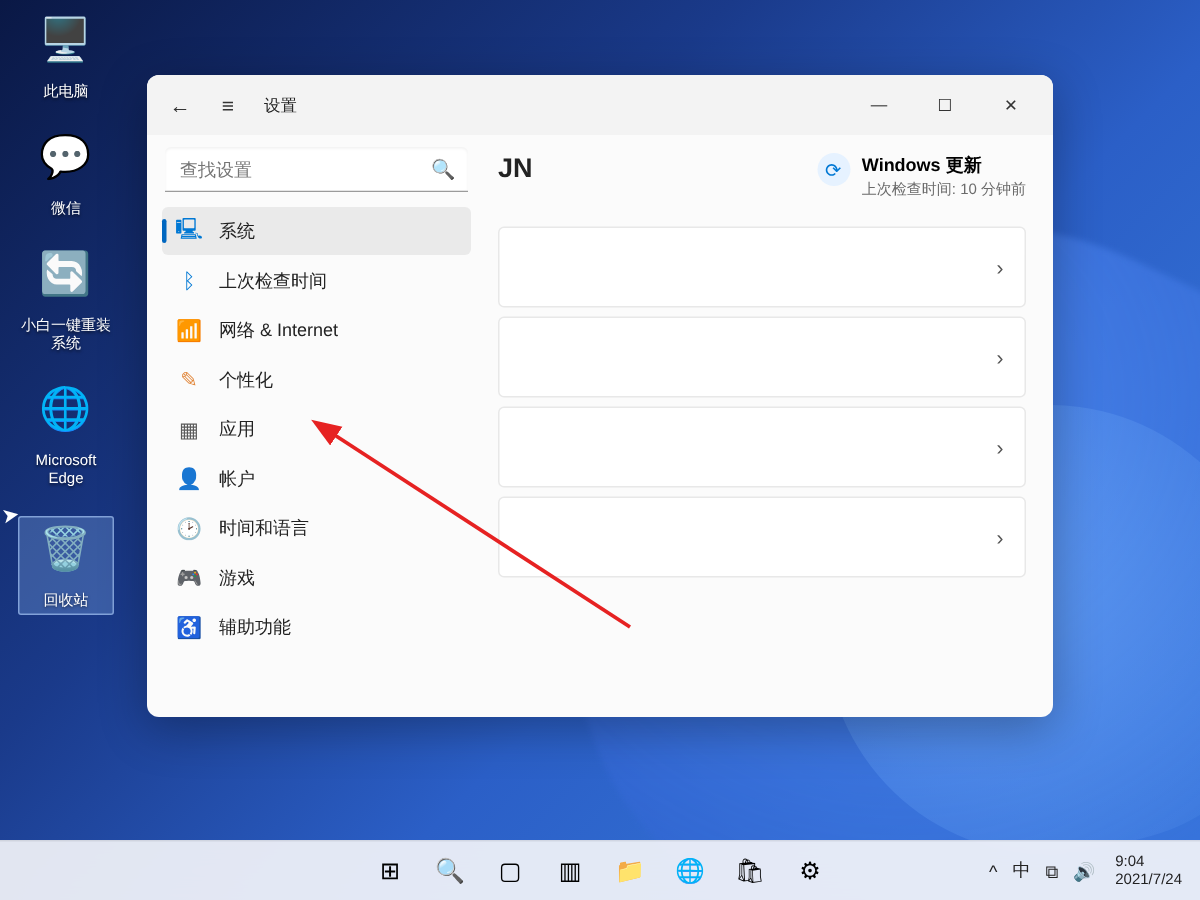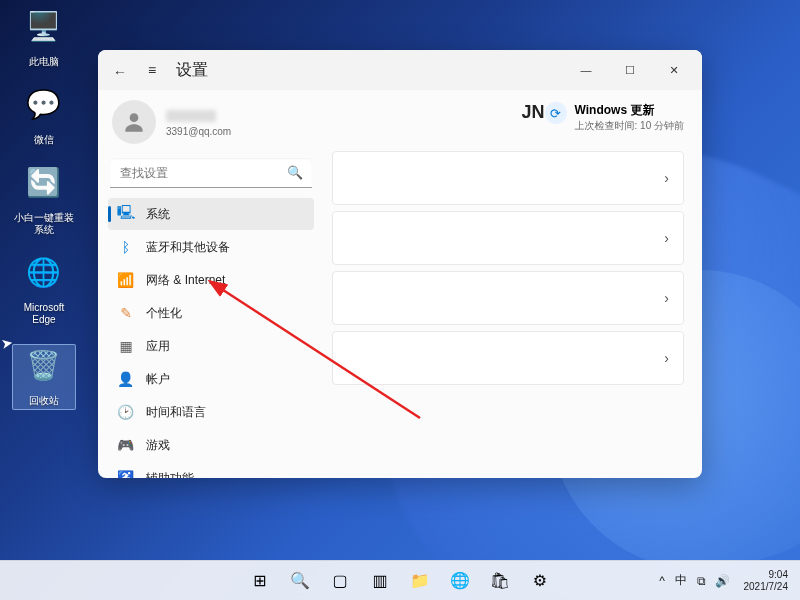--- a/index.html
+++ b/index.html
@@ -9,21 +9,21 @@
 
 .desktop-icons { position: absolute; top: 8px; left: 12px; display: flex; flex-direction: column; gap: 18px; }
 .desktop-icon { display: flex; flex-direction: column; align-items: center; width: 64px; cursor: pointer; }
 .desktop-icon .ico { width: 36px; height: 36px; display: flex; align-items: center; justify-content: center; font-size: 28px; }
 .desktop-icon .lbl { color: #fff; font-size: 10px; text-align: center; margin-top: 12px; text-shadow: 0 1px 2px rgba(0,0,0,0.6); line-height: 1.2; }
 .desktop-icon.selected { background: rgba(120,160,220,0.35); border: 1px solid rgba(180,210,255,0.6); border-radius: 2px; padding: 2px; }
 
 .settings-window { position: absolute; left: 98px; top: 50px; width: 604px; height: 428px; background: #fbfbfb; border-radius: 8px; box-shadow: 0 8px 32px rgba(0,0,0,0.3); display: flex; flex-direction: column; overflow: hidden; }
 .titlebar { height: 40px; display: flex; align-items: center; padding: 0 6px; background: #f3f3f3; }
 .titlebar .tbtn { width: 32px; height: 32px; display: flex; align-items: center; justify-content: center; color: #333; cursor: pointer; border-radius: 4px; font-size: 14px;}
-.titlebar .title { font-size: 16px; margin-left: 8px; color: #222; }
+.titlebar .title { font-size: 11px; margin-left: 8px; color: #222; }
 .titlebar .spacer { flex: 1; }
 .winbtn { width: 44px; height: 32px; display: flex; align-items: center; justify-content: center; cursor: pointer; font-size: 11px; color: #333;}
 
 .window-body { flex: 1; display: flex; overflow: hidden; }
 .sidebar { width: 222px; padding: 4px 6px 6px 10px; overflow-y: auto; }
 .account { display: flex; align-items: center; gap: 10px; padding: 6px 4px 10px 4px; }
 .avatar { width: 44px; height: 44px; border-radius: 50%; background: #e6e6e6; display: flex; align-items: center; justify-content: center; }
 .account .name { font-size: 13px; font-weight: 600; color: #222; filter: blur(2px); background:#ddd; display:inline-block; width:50px; height:12px; border-radius:2px;}
 .account .email { font-size: 10px; color: #6b6b6b; }
 
@@ -31,40 +31,40 @@
 .search input { width: 100%; height: 30px; border: none; border-bottom: 1px solid #9b9b9b; background: #fff; padding: 0 28px 0 10px; font-size: 12px; border-radius: 4px 4px 0 0; box-shadow: 0 1px 2px rgba(0,0,0,0.06) inset;}
 .search .sicon { position: absolute; right: 8px; top: 7px; color: #666; font-size: 13px; }
 
 .nav { display: flex; flex-direction: column; gap: 1px; }
 .nav-item { display: flex; align-items: center; gap: 12px; height: 32px; padding: 0 10px; border-radius: 4px; cursor: pointer; font-size: 12px; color: #222; position: relative; }
 .nav-item.active { background: #eaeaea; }
 .nav-item.active::before { content: ""; position: absolute; left: 0; top: 8px; bottom: 8px; width: 3px; background: #0067c0; border-radius: 2px; }
 .nav-item .nicon { width: 16px; height: 16px; display: flex; align-items: center; justify-content: center; font-size: 14px; }
 
 .content { flex: 1; padding: 12px 18px 10px 12px; overflow: hidden; position: relative; }
-.content-header { display: flex; justify-content: flex-end; align-items: flex-start; }
+.content-header { display: flex; justify-content: space-between; align-items: flex-start; }
 .device-name { font-size: 18px; font-weight: 600; color: #222; }
 .update-box { display: flex; align-items: flex-start; gap: 8px; }
 .update-icon { width: 22px; height: 22px; border-radius: 50%; background: #e6f2ff; color: #0078d4; display: flex; align-items: center; justify-content: center; font-size: 13px; }
 .update-title { font-size: 12px; font-weight: 600; color: #000000; }
 .update-sub { font-size: 10px; color: #6b6b6b; }
 
 .cards { margin-top: 18px; display: flex; flex-direction: column; gap: 6px; }
 .card { height: 54px; border: 1px solid #e8e8e8; border-radius: 4px; background: #fff; display: flex; align-items: center; justify-content: flex-end; padding-right: 14px; cursor: pointer; }
 .card .chev { color: #555; font-size: 14px; }
 
 .arrow-svg { position: absolute; left: 160px; top: 158px; pointer-events: none; }
 
 .taskbar { position: absolute; left: 0; right: 0; bottom: 0; height: 40px; background: rgba(243,244,249,0.92); backdrop-filter: blur(8px); border-top: 1px solid rgba(0,0,0,0.08); display: flex; align-items: center; }
 .taskbar .center { position:absolute; left:50%; transform:translateX(-50%); display: flex; gap: 4px; align-items: center; }
 .taskbar .right { margin-left: auto; display: flex; align-items: center; gap: 6px; padding-right: 8px; font-size: 10px; color: #222; }
 .tb-item { width: 36px; height: 36px; display: flex; align-items: center; justify-content: center; cursor: pointer; border-radius: 4px; font-size: 16px;}
 .tray { display: flex; align-items: center; gap: 4px; }
 .tray span { font-size: 12px; cursor: pointer; padding: 2px 3px; }
-.clock { display: flex; flex-direction: column; align-items: flex-end; line-height: 1.15; cursor: pointer; padding: 0 4px;}
+.clock { display: flex; flex-direction: column; line-height: 1.15; cursor: pointer; padding: 0 4px;}
 .cursor { position: absolute; left: 1px; top: 335px; font-size: 14px; color: #fff; transform: rotate(-10deg); pointer-events:none;}
 
 
 .c-blue { color:#0078d4;} .c-orange{color:#e2883c;} .c-grey{color:#5b5b5b;}
 </style>
 </head>
 <body>
 
 <div class="wallpaper-shape"></div>
 <div class="wallpaper-shape2"></div>
@@ -97,44 +97,32 @@
     <div class="tbtn">←</div>
     <div class="tbtn">≡</div>
     <div class="title">设置</div>
     <div class="spacer"></div>
     <div class="winbtn">―</div>
     <div class="winbtn">☐</div>
     <div class="winbtn close">✕</div>
   </div>
   <div class="window-body">
     <div class="sidebar">
-      <div class="account">
-        <div class="avatar">
-          <svg width="26" height="26" viewBox="0 0 24 24" fill="#8a8a8a">
-              <circle cx="12" cy="8" r="4"></circle>
-              <path d="M4 20c0-4 4-6 8-6s8 2 8 6v1H4z"></path>
-            </svg>
-        </div>
-        <div>
-          <div class="name"></div>
-          <div class="email">3391@qq.com</div>
-        </div>
-      </div>
       <div class="search">
         <input type="text" placeholder="查找设置" style="">
         <span class="sicon">🔍</span>
       </div>
       <div class="nav" id="nav">
           <div class="nav-item active">
             <span class="nicon c-blue">🖳</span>
             <span>系统</span>
           </div>
           <div class="nav-item">
             <span class="nicon c-blue">ᛒ</span>
-            <span>蓝牙和其他设备</span>
+            <span>上次检查时间</span>
           </div>
           <div class="nav-item">
             <span class="nicon c-blue">📶</span>
             <span>网络 &amp; Internet</span>
           </div>
           <div class="nav-item">
             <span class="nicon c-orange">✎</span>
             <span>个性化</span>
           </div>
           <div class="nav-item">

